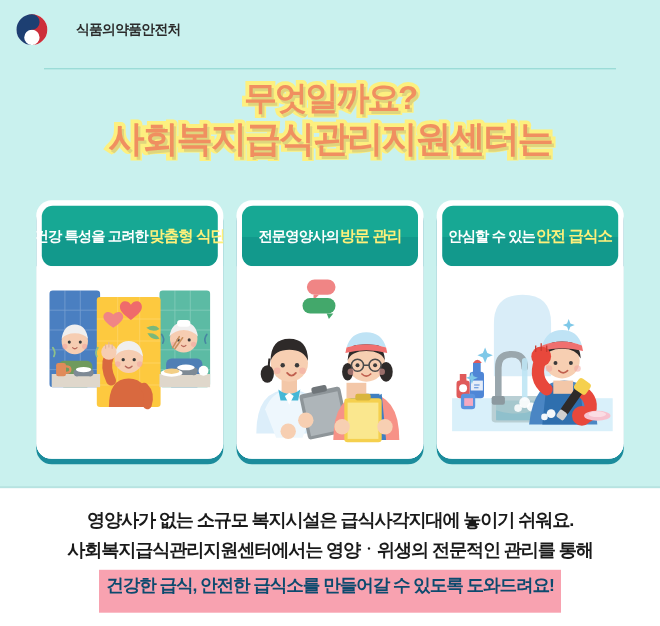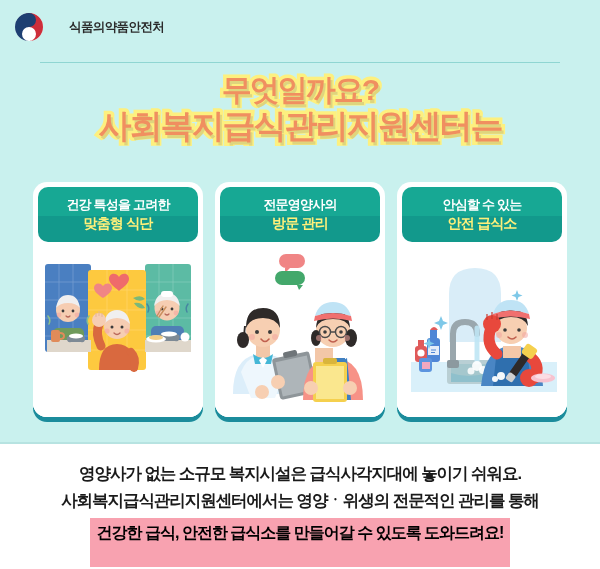--- a/index.html
+++ b/index.html
@@ -120,21 +120,21 @@
     box-shadow: 0 5px 0 0 #1b8c9c;
     overflow: hidden;
     position: relative;
   }
   .card-head {
     margin: 5px 5px 0 5px;
     height: 55px;
     border-radius: 10px;
     background: linear-gradient(180deg,#17a894 0%,#17a894 52%,#12998c 52%,#12998c 100%);
     display: flex;
-    flex-direction: column;
+    flex-direction: row;
     align-items: center;
     justify-content: center;
     gap: 1px;
   }
   .card-head .l1 {
     color: #ffffff;
     font-size: 13px;
     font-weight: bold;
     letter-spacing: -0.8px;
     white-space: nowrap;
@@ -171,22 +171,22 @@
     font-weight: bold;
     color: #1a1a1a;
     letter-spacing: -1.05px;
     line-height: 1.65;
     white-space: nowrap;
   }
   .b-line.highlight {
     display: inline-block;
     margin-top: 4px;
     background: #f8a2b0;
-    color: #000000;
-    padding: 2px 7px 20px 7px;
+    color: #0c4a6e;
+    padding: 2px 7px 10px 7px;
     font-size: 16px;
     letter-spacing: -1.0px;
   }
 </style>
 </head>
 <body>
 
 <div id="poster">
 
   <div class="mint-area"></div>

